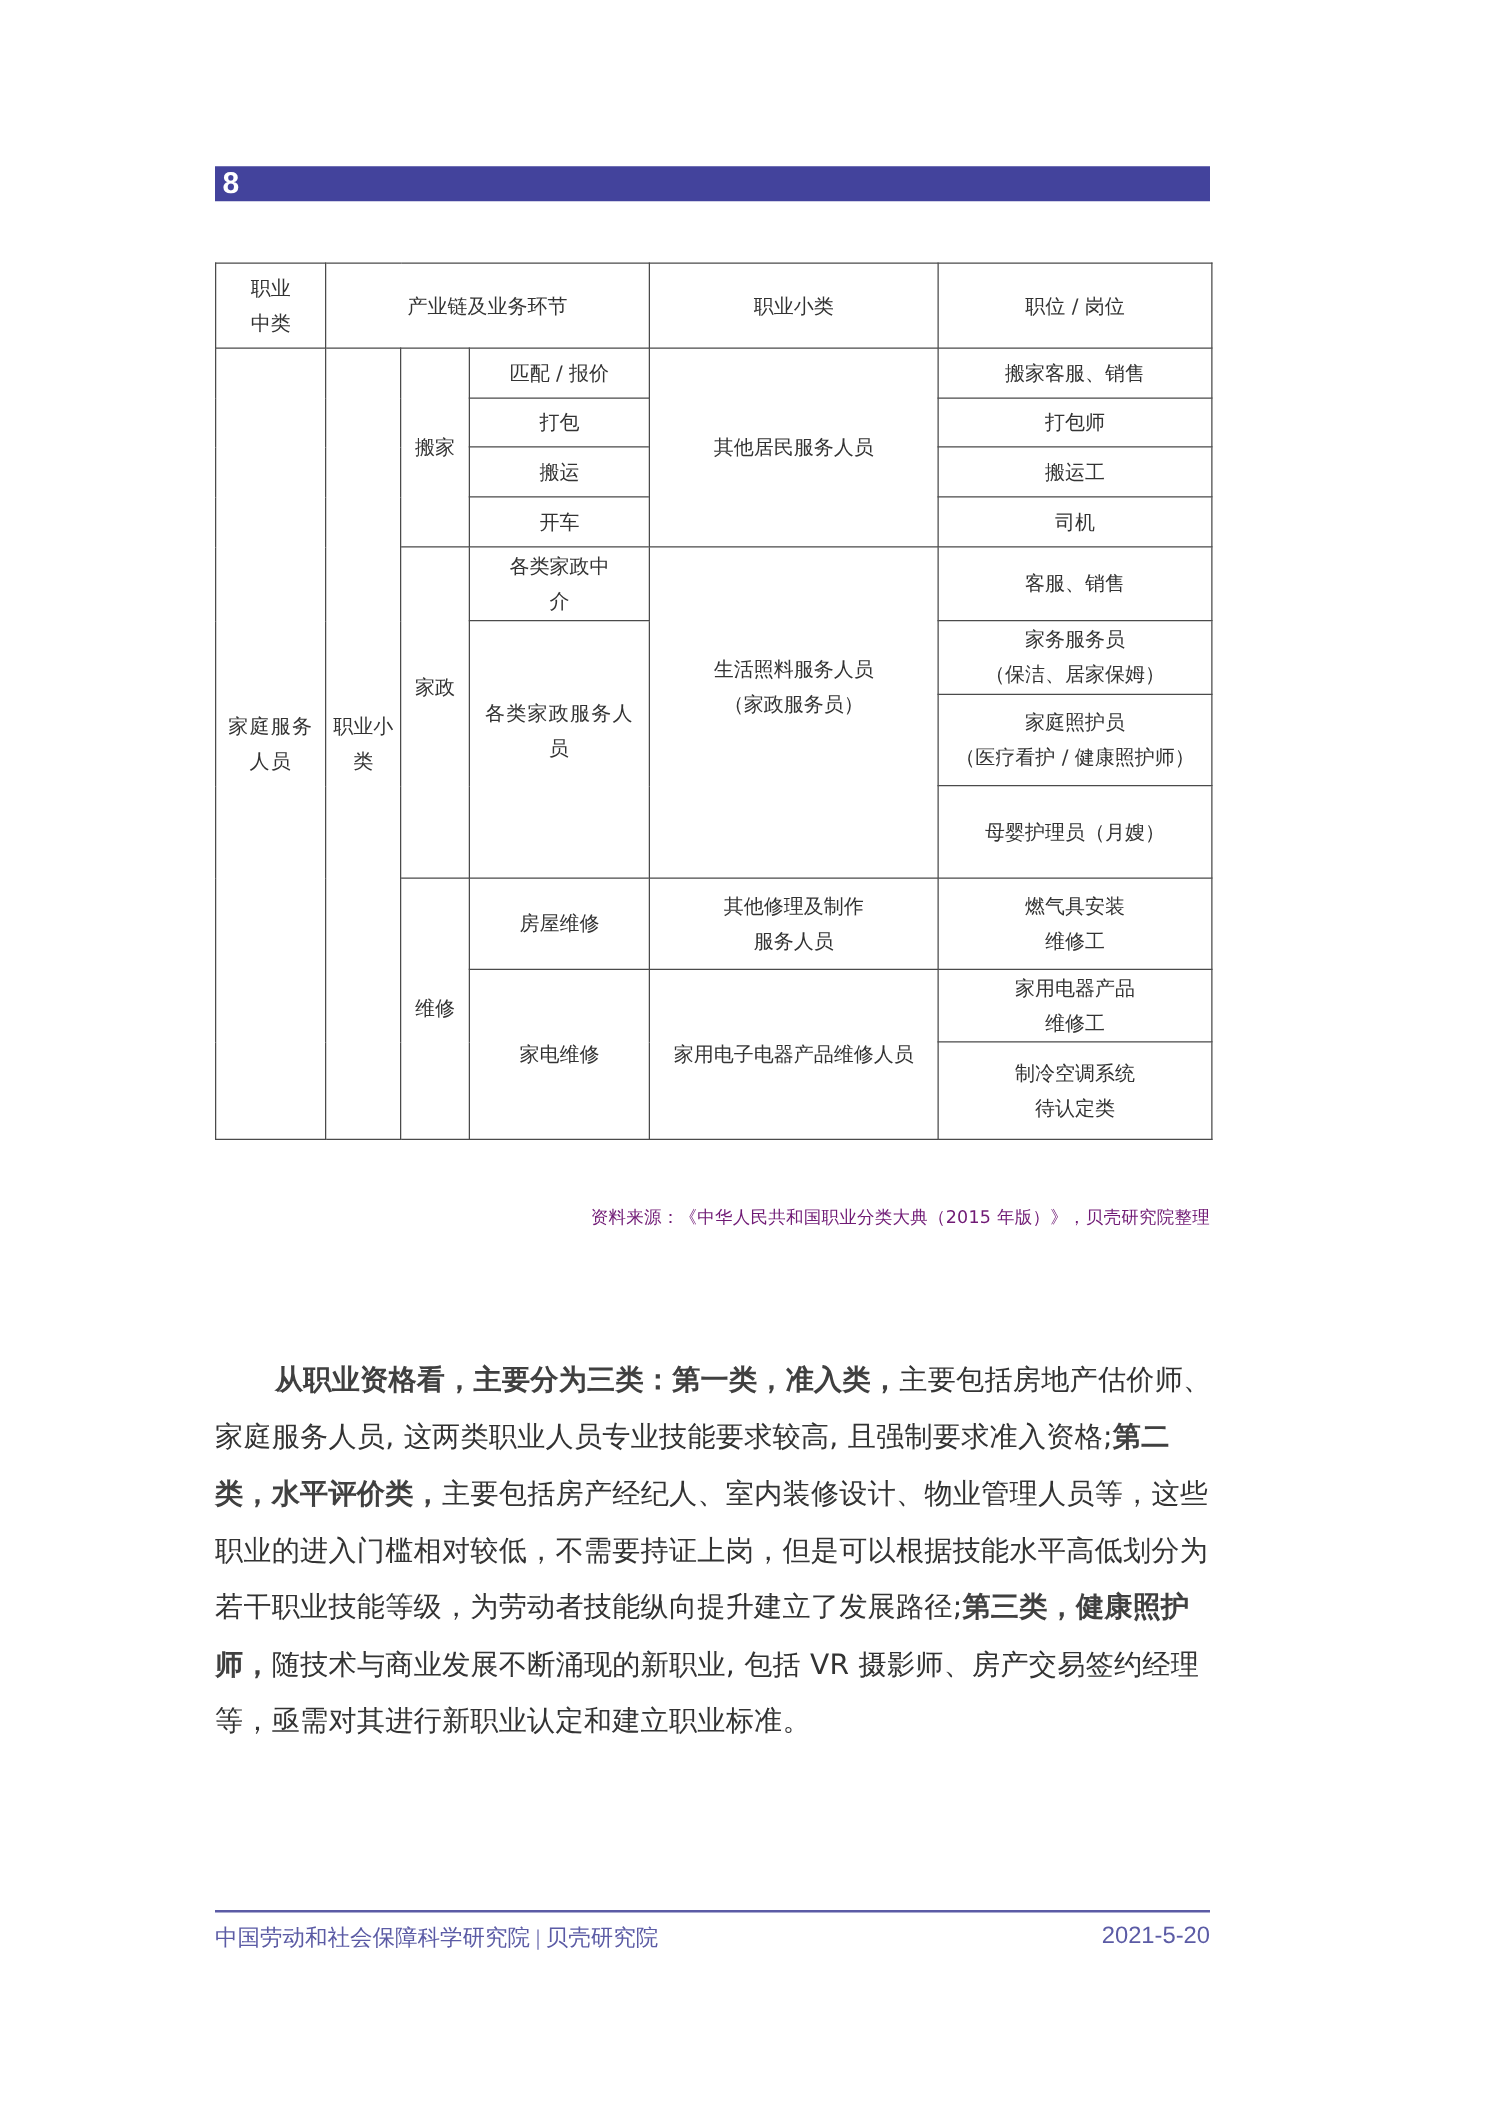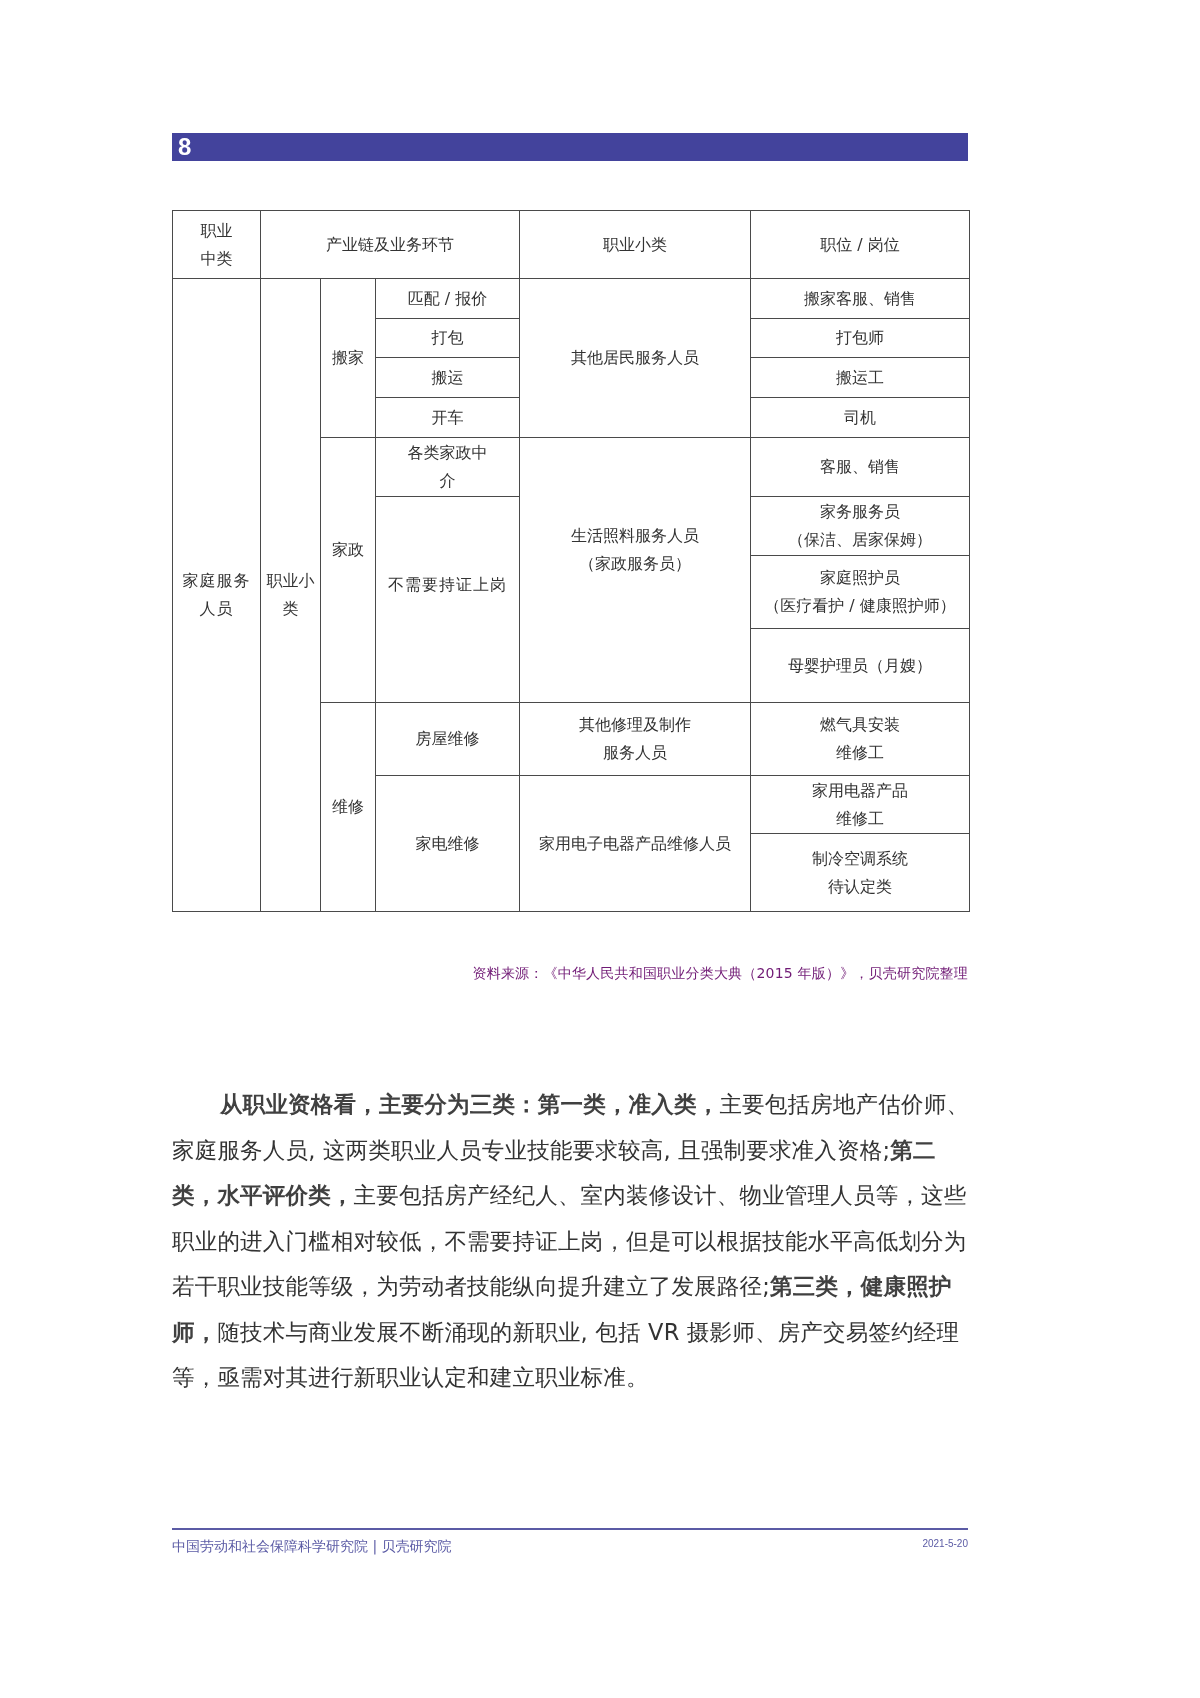--- a/index.html
+++ b/index.html
@@ -23,22 +23,22 @@
   .source-note { position: absolute; right: 232px; top: 965px; font-size: 14px; color: #701a75;
                  letter-spacing: 0.2px; }
 
   .body-text { position: absolute; left: 172px; top: 1082px; width: 800px; font-size: 22.5px;
                line-height: 45.5px; color: #333; letter-spacing: 0.2px; }
   .body-text b { font-weight: bold; color: #404040; }
   .indent { display: inline-block; width: 48px; }
 
   .footer-rule { position: absolute; left: 172px; top: 1528px; width: 796px; height: 2px;
                  background: #5b5ba5; }
-  .footer-left { position: absolute; left: 172px; top: 1538px; font-size: 14px; color: #5b5ba5; }
-  .footer-right { position: absolute; right: 232px; top: 1538px; font-size: 10px; color: #5b5ba5;
+  .footer-left { position: absolute; left: 172px; top: 1538px; font-size: 18px; color: #5b5ba5; font-family: Liberation Serif, serif; }
+  .footer-right { position: absolute; right: 232px; top: 1538px; font-size: 19px; color: #5b5ba5;
                   font-family: "Liberation Sans", sans-serif; }
 </style>
 </head>
 <body>
 
 <div class="header-bar">
   <span class="page-number">8</span>
 </div>
 
 <table class="occ">
@@ -85,21 +85,21 @@
   <tr style="height:59px">
     <td rowspan="4" style="vertical-align:middle;padding-bottom:40px">家政</td>
     <td style="padding:0 24px">各类家政中介</td>
     <td rowspan="4" style="padding-bottom:40px">
       <div>生活照料服务人员</div>
       <div>（家政服务员）</div>
     </td>
     <td>客服、销售</td>
   </tr>
   <tr style="height:59px">
-    <td rowspan="3" class="ltr" style="padding:0 4px 30px">不需要持证上岗</td>
+    <td rowspan="3" class="ltr" style="padding:0 4px 30px">各类家政服务人员</td>
     <td>
       <div>家务服务员</div>
       <div>（保洁、居家保姆）</div>
     </td>
   </tr>
   <tr style="height:73px">
     <td>
       <div>家庭照护员</div>
       <div>（医疗看护 / 健康照护师）</div>
     </td>

